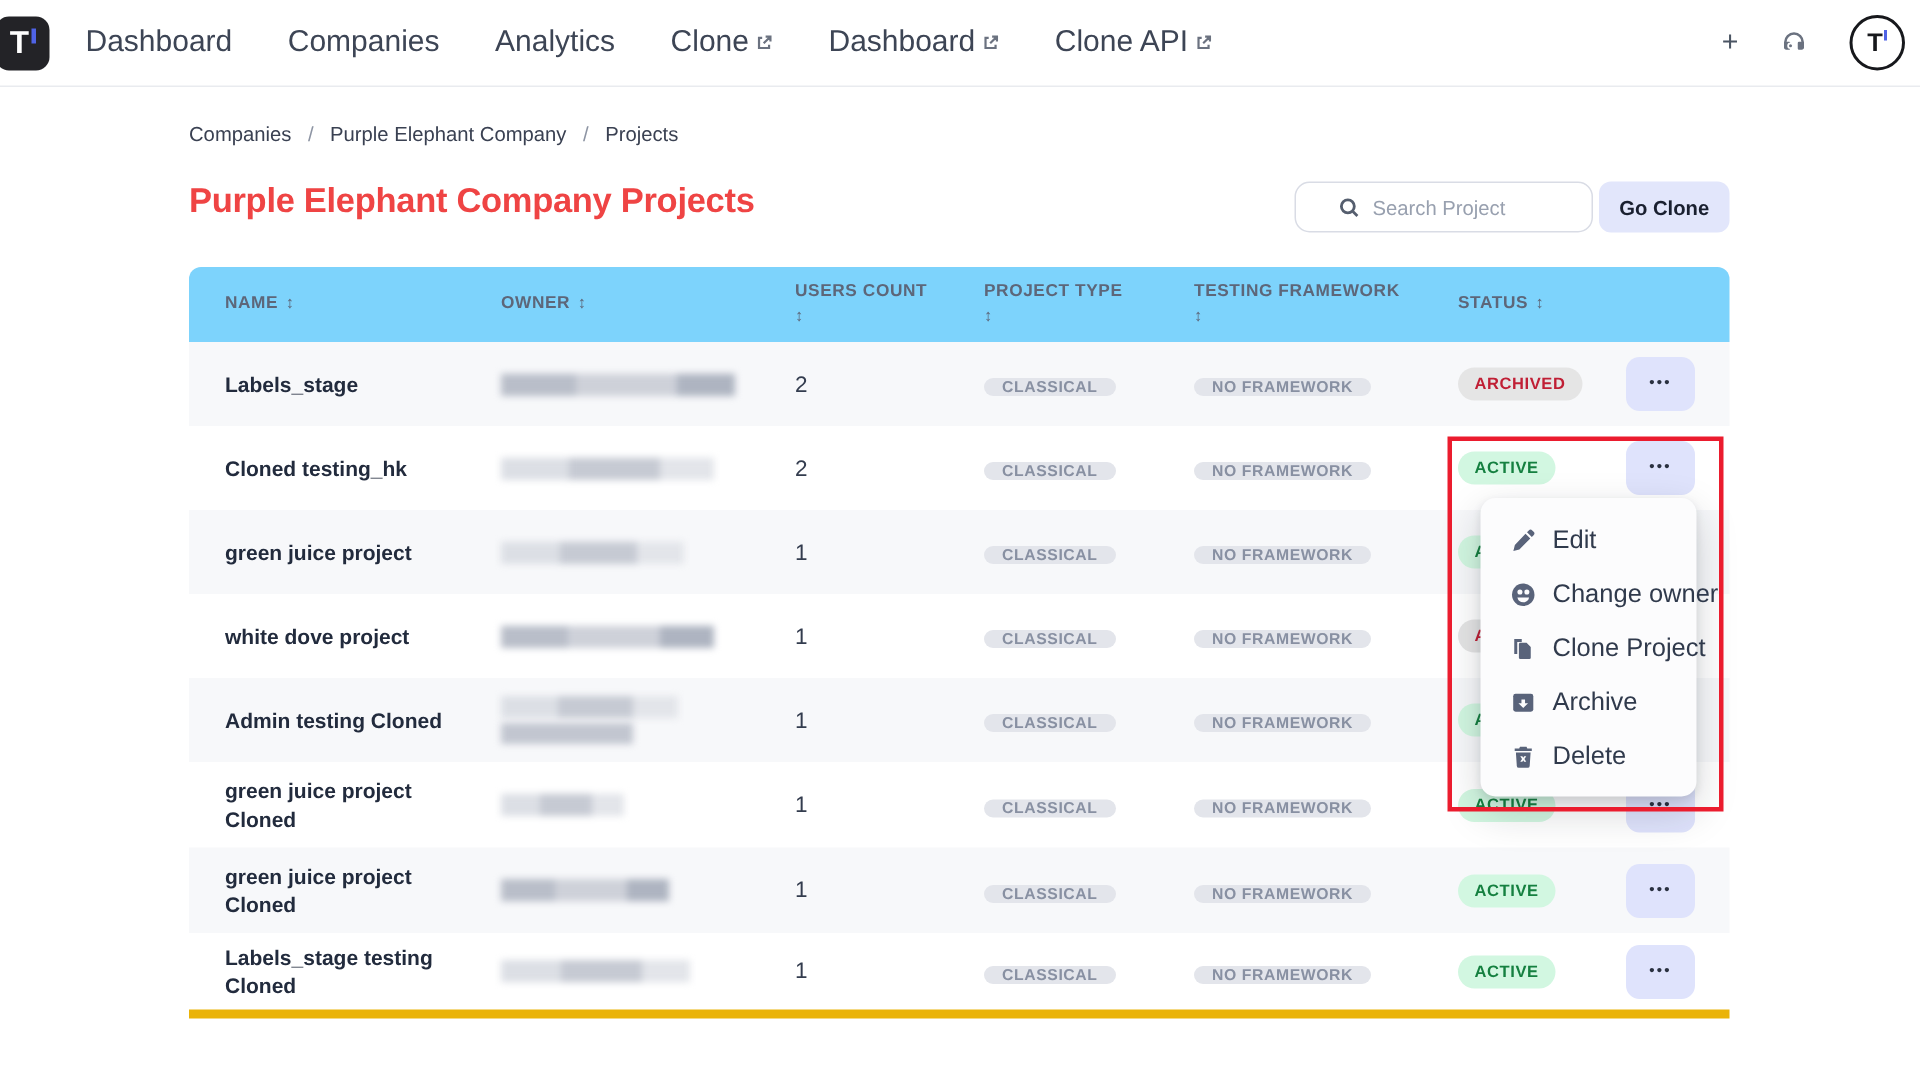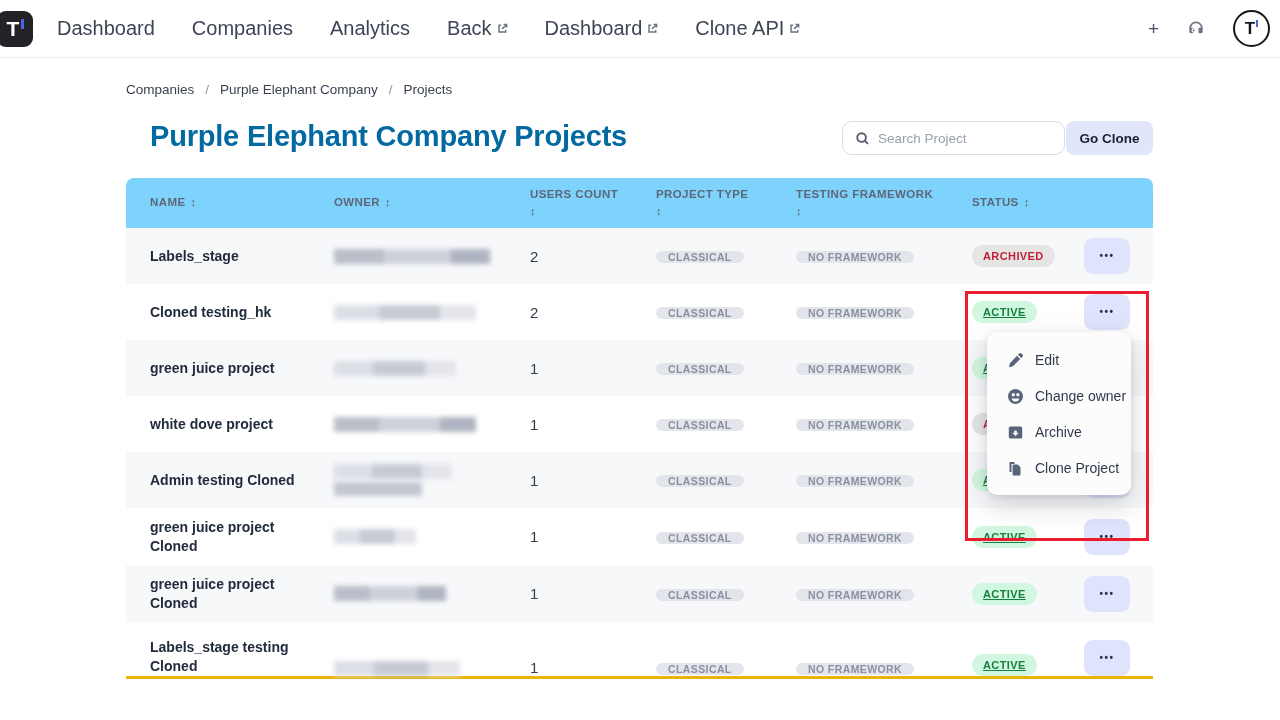--- a/index.html
+++ b/index.html
@@ -30,27 +30,27 @@
             display:flex; align-items:center; justify-content:center; flex:0 0 auto; }
   .avatar .logo-t { color:#17181c; font-weight:800; font-size:17px; margin-right:3px; }
   .avatar .logo-tick { position:absolute; width:2px; height:7px; background:#4f63e6;
                        top:8px; right:10px; }
 
   
   .breadcrumb { position:absolute; left:126px; top:82px; display:flex; gap:11px;
                 font-size:13.5px; color:#3a4152; font-weight:500; }
   .crumb { cursor:pointer; }
   .crumb-sep { color:#8d94a3; }
-  .page-title { position:absolute; left:126px; top:120px; font-size:29px;
-                font-weight:800; color:#0369a1; letter-spacing:-0.2px;margin-left:24px; }
-
-  
-  .search-box { position:absolute; left:842px; top:121px; width:223px; height:34px;
+  .page-title { position:absolute; left:126px; top:120px; font-size:23px;
+                font-weight:800; color:#ef4444; letter-spacing:-0.2px; }
+
+  
+  .search-box { position:absolute; left:863px; top:121px; width:199px; height:34px;
                 background:#fff; border:1px solid #d9dce5; border-radius:10px;
-                display:flex; align-items:center; padding-left:12px; gap:8px; }
+                display:flex; align-items:center; padding-left:28px; gap:8px; }
   .search-ic { width:15px; height:15px; stroke:#555e6e; stroke-width:2; fill:none; flex:0 0 auto; }
   .search-box input { border:none; outline:none; flex:1; font-size:13.5px;
                       color:#222b3d; background:transparent; min-width:0;
                       font-family:"Liberation Sans","DejaVu Sans",sans-serif; }
   .search-box input::placeholder { color:#98a0af; }
   .goback-btn { position:absolute; left:1066px; top:121px; width:87px; height:34px;
                 background:#e2e6fb; border:none; border-radius:8px; cursor:pointer;
                 font-size:13.5px; font-weight:700; color:#1a2030;
                 display:flex; align-items:center; justify-content:center;
                 font-family:"Liberation Sans","DejaVu Sans",sans-serif; }
@@ -64,31 +64,31 @@
   .sort { font-size:11px; margin-left:5px; color:#5d6679; font-weight:400; }
   .th-wrap .sort { display:block; margin-left:0; margin-top:1px; }
   .cell { padding-left:24px; }
   .c-name{width:184px;} .c-owner{width:196px;} .c-users{width:126px;}
   .c-type{width:140px;} .c-fw{width:176px;} .c-status{width:112px;}
   .c-act{flex:1; display:flex; justify-content:flex-end; padding-right:23px;}
 
   .row { display:flex; align-items:center; height:56px; background:#fff; }
   .row.alt { background:#f7f8fa; }
   .row.tall { height:57px; }
-  .row:last-child { border-bottom:3px solid #eab308;align-items:flex-end; }
+  .row:last-child { border-bottom:6px solid #eab308; }
   .name-cell { font-weight:700; color:#222b3d; font-size:14px; line-height:1.35;
                padding-right:8px; }
   .users-cell { color:#333c4e; font-size:15px; }
   .pill { display:inline-block; background:#e3e5eb; color:#8890a2; font-size:10.5px;
           font-weight:700; letter-spacing:.4px; padding:0 12px; border-radius:999px;
           white-space:nowrap; }
   .status-badge { display:inline-block; font-size:11px; font-weight:800;
                   letter-spacing:.4px; padding:5px 11px; border-radius:999px;
                   white-space:nowrap; }
-  .status-badge[data-status="ACTIVE"]   { background:#d2f7e1; color:#158040;text-decoration:underline; }
+  .status-badge[data-status="ACTIVE"]   { background:#d2f7e1; color:#158040; }
   .status-badge[data-status="ARCHIVED"] { background:#e5e5e5; color:#c01f35; }
   .menu-btn { width:46px; height:36px; border-radius:9px; background:#dfe3fc;
               border:none; cursor:pointer; color:#2a3140; font-weight:800;
               font-size:10px; letter-spacing:1.5px; line-height:36px; text-align:center;
               font-family:"Liberation Sans","DejaVu Sans",sans-serif; padding:0; }
 
   
   .redact { display:flex; height:15px; filter:blur(2.4px); overflow:hidden; }
   .redact .d1 { width:32%; background:#b9bec9; }
   .redact .d2 { width:43%; background:#ced1d9; }
@@ -99,21 +99,21 @@
   .r4{width:118px;} .r5{width:82px;} .r6{width:112px;} .r7{width:126px;}
   .redact-line2 { display:block; height:14px; width:88px; background:#c2c6d0;
                   filter:blur(2.4px); margin-top:3px; }
 
   
   .ctx-menu { position:absolute; left:987px; top:332px; width:144px;
               background:#fcfcfd; border-radius:10px; padding:10px 0 9px;
               box-shadow:0 10px 28px rgba(20,26,40,.18), 0 2px 6px rgba(20,26,40,.10);
               z-index:30; }
   .ctx-item { display:flex; align-items:center; gap:11px; height:36px;
-              padding:0 10px 0 20px; font-size:14px; font-weight:500;
+              padding:0 10px 0 20px; font-size:17px; font-weight:500;
               color:#303a4c; cursor:pointer; white-space:nowrap; }
   .ctx-ic { width:17px; height:17px; flex:0 0 auto; fill:#59637a; }
 
   
   .highlight-rect { position:absolute; left:965px; top:291px; width:184px; height:250px;
                     border:3px solid #eb1c2e; z-index:40; pointer-events:none; }
 </style>
 </head>
 <body>
 
@@ -128,21 +128,21 @@
       <span class="nav-item">
         <span>Dashboard</span>
       </span>
       <span class="nav-item">
         <span>Companies</span>
       </span>
       <span class="nav-item">
         <span>Analytics</span>
       </span>
       <span class="nav-item">
-        <span>Back</span>
+        <span>Clone</span>
         <svg class="ext-ic" viewBox="0 0 12 12">
             <path d="M4.5 2.5H2.2v7.3h7.3V7.5M7 1.5h3.5V5M10.2 1.8 5.6 6.4"></path>
           </svg>
       </span>
       <span class="nav-item">
         <span>Dashboard</span>
         <svg class="ext-ic" viewBox="0 0 12 12">
             <path d="M4.5 2.5H2.2v7.3h7.3V7.5M7 1.5h3.5V5M10.2 1.8 5.6 6.4"></path>
           </svg>
       </span>
@@ -367,29 +367,36 @@
       <svg class="ctx-ic" viewBox="0 0 17 17">
         <circle cx="8.5" cy="8.5" r="7.5"></circle>
         <circle cx="6.3" cy="6.7" r="1.7" fill="#fcfcfd"></circle>
         <circle cx="10.9" cy="6.7" r="1.7" fill="#fcfcfd"></circle>
         <path d="M4.6 10.4h7.8a4 4 0 0 1-7.8 0z" fill="#fcfcfd"></path>
       </svg>
       <span>Change owner</span>
     </div>
     <div class="ctx-item">
       <svg class="ctx-ic" viewBox="0 0 17 17">
+        <path d="M2.5 2h5v2h-3v8h-2V2z"></path>
+        <path d="M6.5 4.5h4.2l2.8 2.8v7.2a.9.9 0 0 1-.9.9H6.5a.9.9 0 0 1-.9-.9V5.4c0-.5.4-.9.9-.9z"></path>
+      </svg>
+      <span>Clone Project</span>
+    </div>
+    <div class="ctx-item">
+      <svg class="ctx-ic" viewBox="0 0 17 17">
         <rect x="1.8" y="2.5" width="13.4" height="12" rx="1.6"></rect>
         <path d="M8.5 12 5.3 8.8h2V6.4h2.4v2.4h2L8.5 12z" fill="#fcfcfd"></path>
       </svg>
       <span>Archive</span>
     </div>
     <div class="ctx-item">
       <svg class="ctx-ic" viewBox="0 0 17 17">
-        <path d="M2.5 2h5v2h-3v8h-2V2z"></path>
-        <path d="M6.5 4.5h4.2l2.8 2.8v7.2a.9.9 0 0 1-.9.9H6.5a.9.9 0 0 1-.9-.9V5.4c0-.5.4-.9.9-.9z"></path>
-      </svg>
-      <span>Clone Project</span>
+        <path d="M6.3 1.8h4.4l.5 1.2h3v1.6H2.8V3h3l.5-1.2zM3.6 5.6h9.8l-.6 9a1.4 1.4 0 0 1-1.4 1.3H5.6a1.4 1.4 0 0 1-1.4-1.3l-.6-9z"></path>
+        <path d="m6.5 8.1 1.2 1.9-1.2 1.9h1.4l.6-1 .6 1h1.4l-1.2-1.9 1.2-1.9H9.1l-.6 1-.6-1H6.5z" fill="#fcfcfd"></path>
+      </svg>
+      <span>Delete</span>
     </div>
   </div>
 
   <div class="highlight-rect"></div>
 
 </div>
 
 </body></html>

